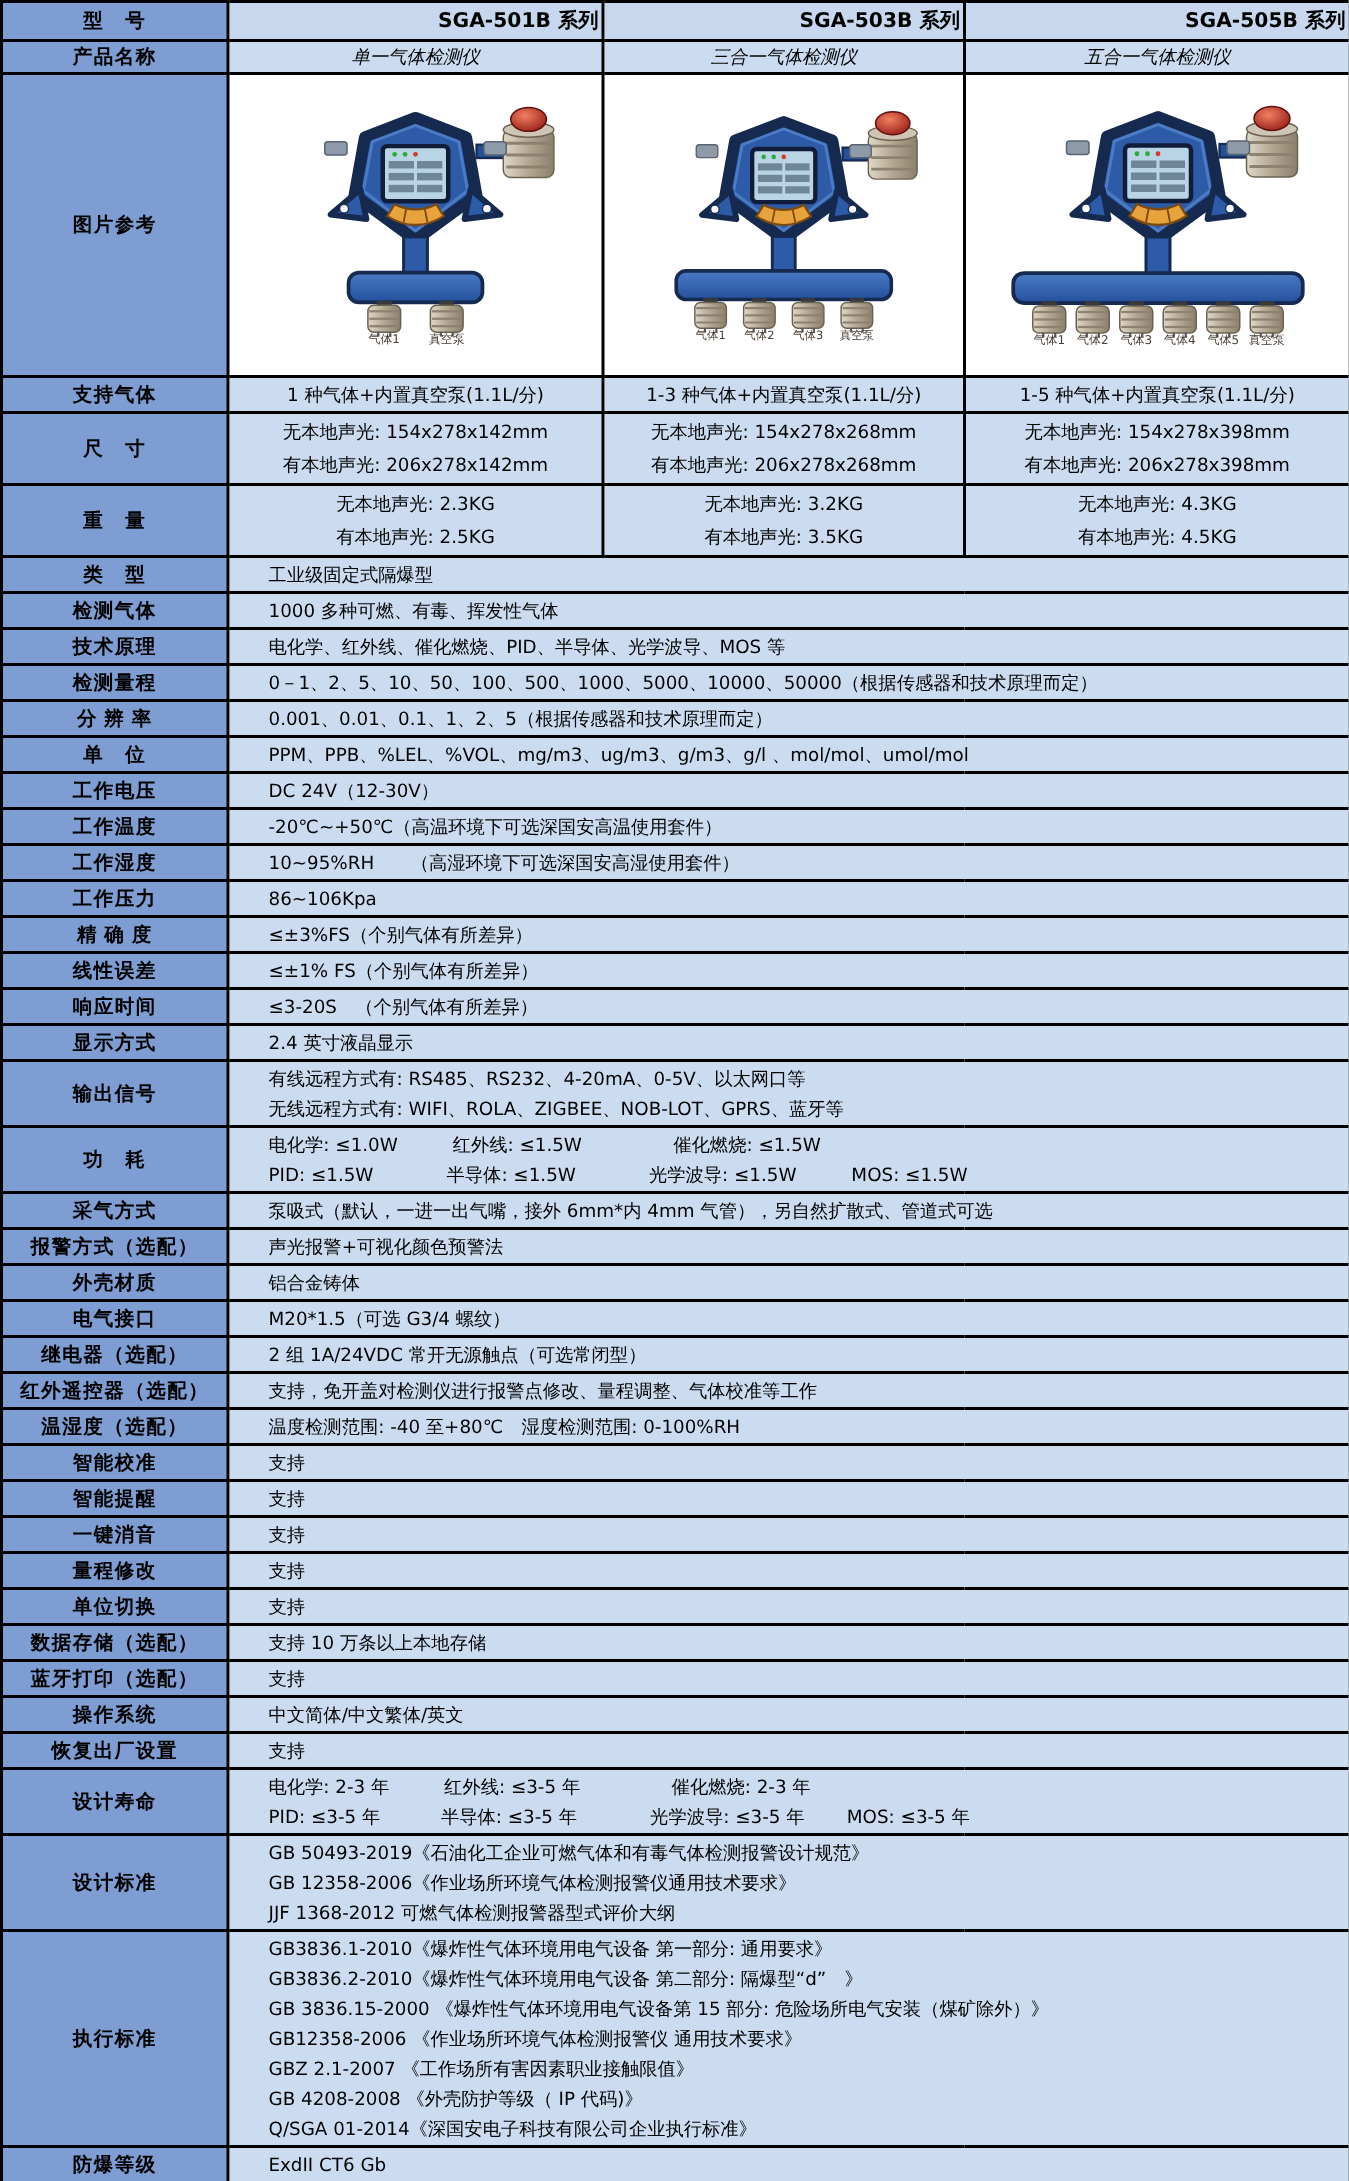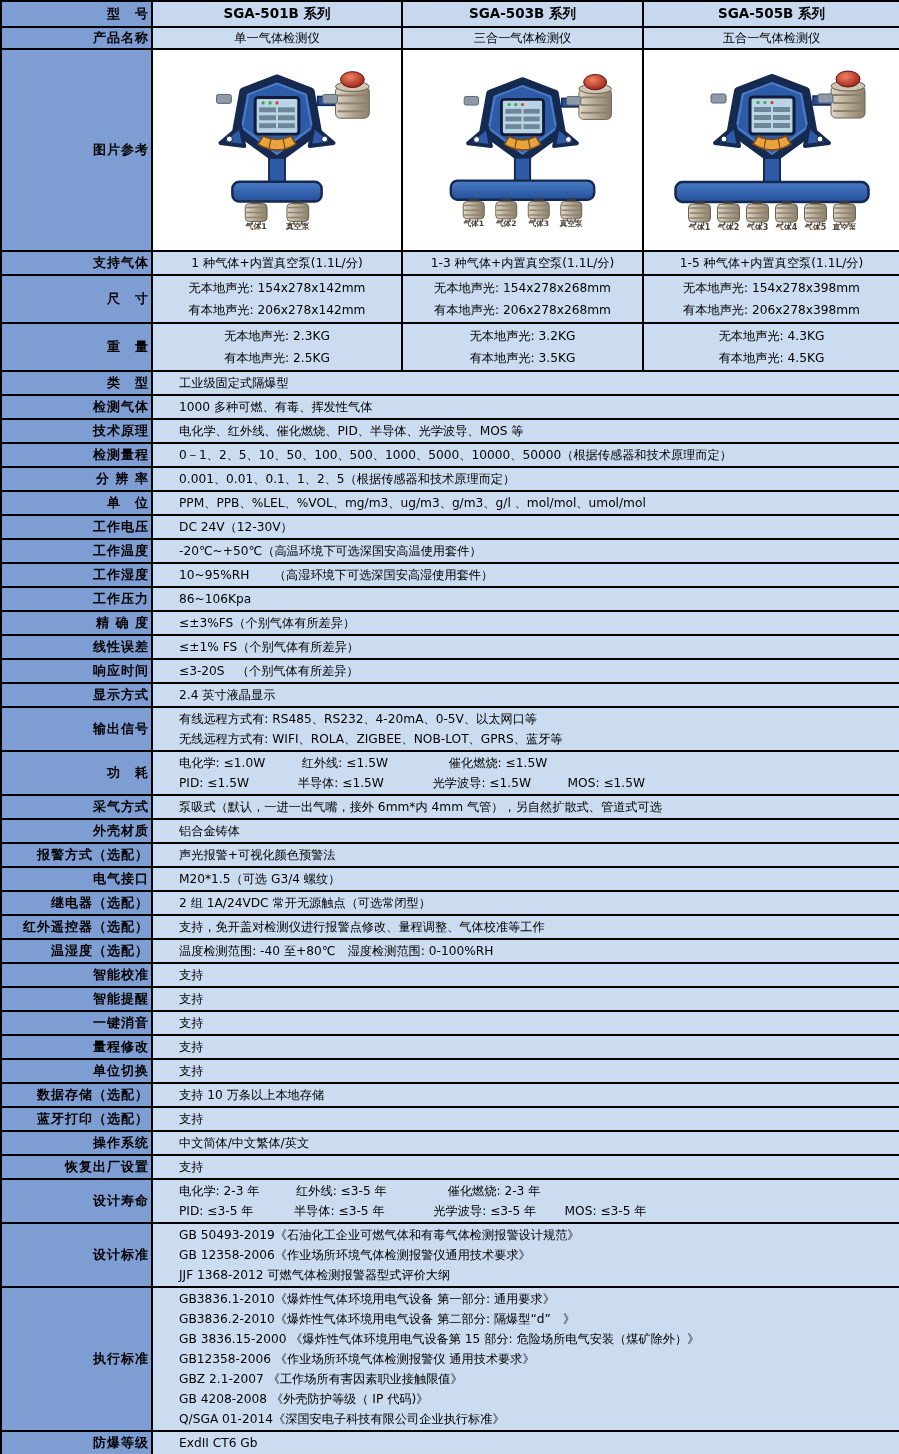--- a/index.html
+++ b/index.html
@@ -9,41 +9,42 @@
     --border:#000000;
   }
   *{box-sizing:border-box;}
   html,body{margin:0;padding:0;background:#ffffff;}
   body{width:899px;font-family:"DejaVu Sans","Liberation Sans",sans-serif;color:#000;}
   table{width:899px;border-collapse:collapse;table-layout:fixed;border:2px solid var(--border);}
   td{border:2px solid var(--border);vertical-align:middle;overflow:hidden;}
   .lbl{
     background:var(--label-bg);
     font-weight:bold;
-    text-align:right;
+    text-align:center;
     font-size:13px;
     letter-spacing:1px;
     padding:1px 2px;
+    font-family:Liberation Serif, serif;
   }
   .hdr{
     background:var(--header-bg);
     font-weight:bold;
-    text-align:center;
+    text-align:right;
     font-size:13.5px;
     height:26px;
     padding:0 2px;
   }
   .val{background:var(--value-bg);font-size:12.2px;}
   .val .line{line-height:20px;white-space:pre-wrap;padding:0 4px;}
   .val.left .line{text-align:left;padding-left:25px;}
   .val.center{text-align:center;}
-  .prodrow .val .line{line-height:17px;}
+  .prodrow .val .line{line-height:17px;font-style:italic;}
   .dim .line{line-height:22px;}
   .img-cell{background:#ffffff;height:162px;padding:0;text-align:center;vertical-align:middle;}
-  .imgbox{width:100%;height:200px;display:flex;align-items:center;justify-content:flex-start;font-weight:bold;}
+  .imgbox{width:100%;height:200px;display:flex;align-items:center;justify-content:flex-start;}
   svg{display:block;margin:0 auto;}
 </style>
 </head>
 <body>
 
 <table>
   <colgroup>
     <col style="width:151px">
       <col style="width:250px">
       <col style="width:241px">
@@ -508,29 +509,29 @@
           <div class="line">PID: ≤1.5W　　　　半导体: ≤1.5W　　　　光学波导: ≤1.5W　　　MOS: ≤1.5W</div>
         </td>
       </tr>
       <tr>
         <td class="lbl">采气方式</td>
         <td class="val left" colspan="3">
           <div class="line">泵吸式（默认，一进一出气嘴，接外 6mm*内 4mm 气管），另自然扩散式、管道式可选</div>
         </td>
       </tr>
       <tr>
+        <td class="lbl">报警方式（选配）</td>
+        <td class="val left" colspan="3">
+          <div class="line">声光报警+可视化颜色预警法</div>
+        </td>
+      </tr>
+      <tr>
         <td class="lbl">外壳材质</td>
         <td class="val left" colspan="3">
           <div class="line">铝合金铸体</div>
-        </td>
-      </tr>
-      <tr>
-        <td class="lbl">报警方式（选配）</td>
-        <td class="val left" colspan="3">
-          <div class="line">声光报警+可视化颜色预警法</div>
         </td>
       </tr>
       <tr>
         <td class="lbl">电气接口</td>
         <td class="val left" colspan="3">
           <div class="line">M20*1.5（可选 G3/4 螺纹）</div>
         </td>
       </tr>
       <tr>
         <td class="lbl">继电器（选配）</td>

